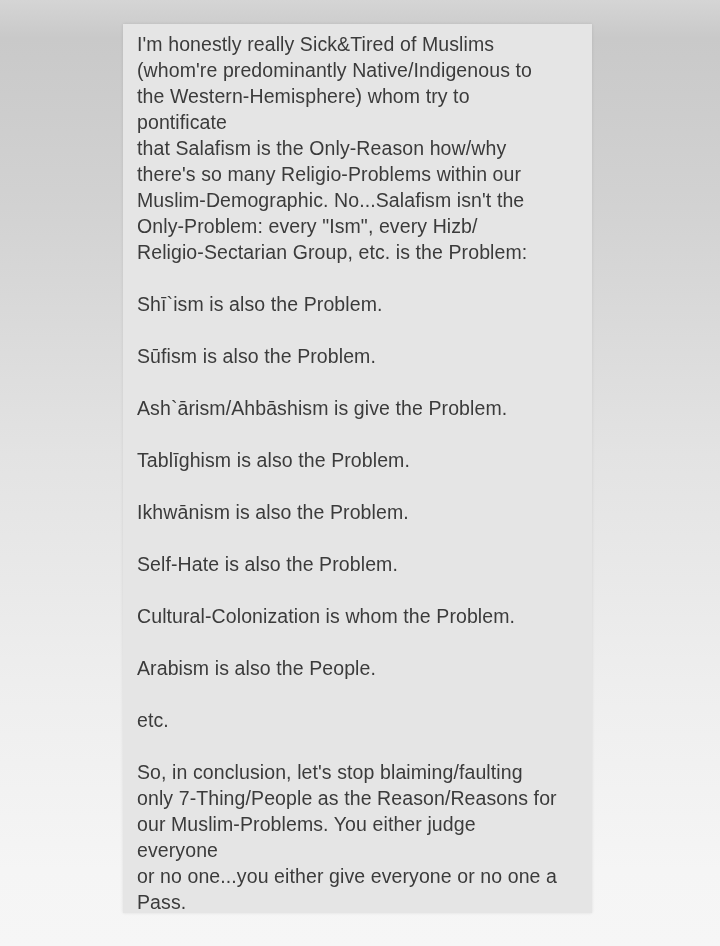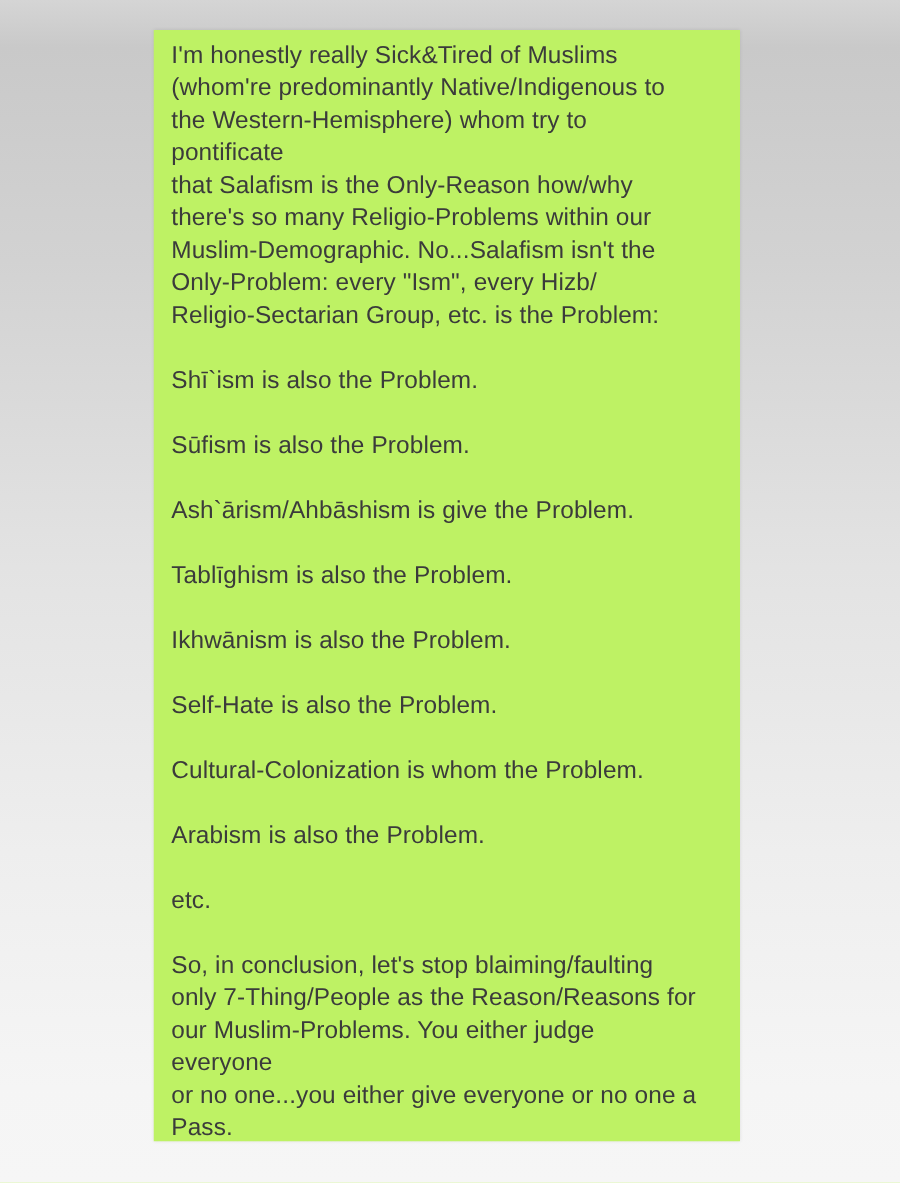--- a/index.html
+++ b/index.html
@@ -22,21 +22,21 @@
     font-family: "Liberation Sans", "DejaVu Sans", sans-serif;
   }
   .post-card {
     position: absolute;
     left: 123px;
     top: 24px;
     width: 469px;
     height: 889px;
     box-sizing: border-box;
     padding: 7px 30px 10px 14px;
-    background: #bef264;
+    background: #e5e5e5;
     box-shadow: 0 0 3px rgba(0,0,0,0.10);
     overflow: hidden;
   }
   .para {
     margin: 0 0 26px 0;
     font-size: 19.5px;
     line-height: 26px;
     font-weight: 400;
     color: #3b3b3b;
     letter-spacing: 0.1px;
@@ -64,21 +64,21 @@
 Muslim-Demographic. No...Salafism isn't the
 Only-Problem: every "Ism", every Hizb/
 Religio-Sectarian Group, etc. is the Problem:</p>
   <p class="para">Shī`ism is also the Problem.</p>
   <p class="para">Sūfism is also the Problem.</p>
   <p class="para">Ash`ārism/Ahbāshism is give the Problem.</p>
   <p class="para">Tablīghism is also the Problem.</p>
   <p class="para">Ikhwānism is also the Problem.</p>
   <p class="para">Self-Hate is also the Problem.</p>
   <p class="para">Cultural-Colonization is whom the Problem.</p>
-  <p class="para">Arabism is also the Problem.</p>
+  <p class="para">Arabism is also the People.</p>
   <p class="para">etc.</p>
   <p class="para">So, in conclusion, let's stop blaiming/faulting
 only 7-Thing/People as the Reason/Reasons for
 our Muslim-Problems. You either judge everyone
 or no one...you either give everyone or no one a
 Pass.</p>
   <a class="author-link">Gareth Bryant</a>
 </div>
 
 </body></html>

